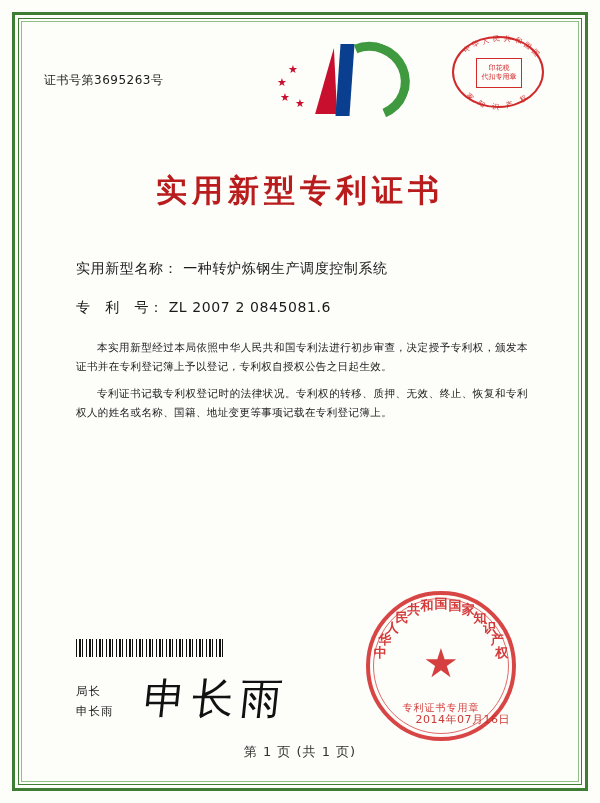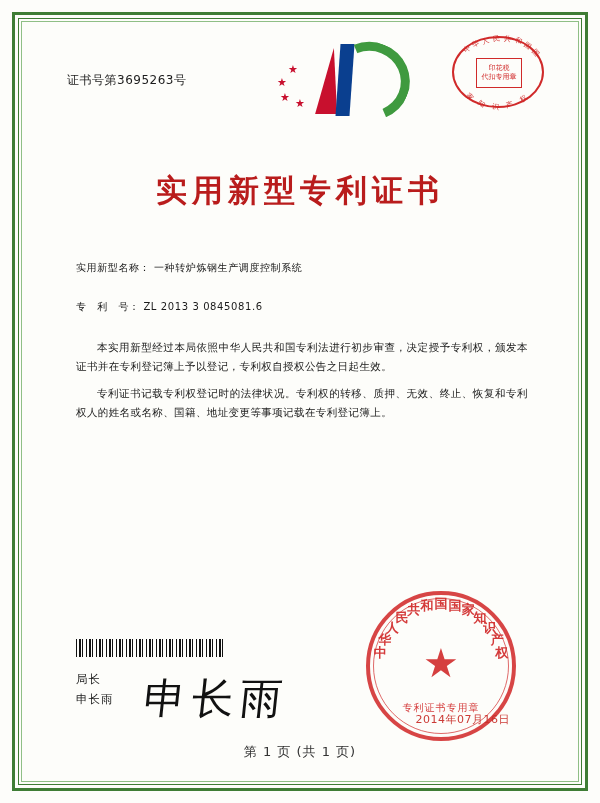--- a/index.html
+++ b/index.html
@@ -59,21 +59,21 @@
     bottom: 34px;
   }
 
   
   .top-row {
     position: relative;
     height: 92px;
   }
   .cert-no {
     position: absolute;
-    left: 27px;
+    left: 4px;
     top: 38px;
     font-size: 12px;
     color: #1c1c1c;
     letter-spacing: 0.5px;
     font-family: "DejaVu Sans", "Liberation Sans", sans-serif;
   }
 
   .logo {
     position: absolute;
     left: 230px;
@@ -182,21 +182,21 @@
     font-size: 31px;
     font-weight: bold;
     letter-spacing: 5px;
     color: #b91c1c;
     font-family: "DejaVu Sans", "Liberation Sans", sans-serif;
   }
 
   .fields {
     margin-top: 48px;
     padding-left: 36px;
-    font-size: 10px;
+    font-size: 14px;
     color: #1a1a1a;
   }
   .field {
     margin-bottom: 23px;
     line-height: 16px;
     letter-spacing: 0.6px;
   }
   .field .lbl {
     display: inline-block;
   }
@@ -228,21 +228,21 @@
     background:
       repeating-linear-gradient(to right,
         #111 0px, #111 1px, transparent 1px, transparent 3px,
         #111 3px, #111 5px, transparent 5px, transparent 6px,
         #111 6px, #111 7px, transparent 7px, transparent 10px);
   }
 
   .signature-block {
     position: absolute;
     left: 36px;
-    bottom: 60px;
+    bottom: 48px;
     font-size: 11.5px;
     color: #1a1a1a;
     line-height: 20px;
     letter-spacing: 1px;
   }
   .handwriting {
     position: absolute;
     left: 104px;
     bottom: 42px;
     font-family: "DejaVu Serif", "Liberation Serif", serif;
@@ -390,21 +390,21 @@
 
     <div class="title">实用新型专利证书</div>
 
     <div class="fields">
       <div class="field">
         <span class="lbl">实用新型名称：</span>
         <span class="val">一种转炉炼钢生产调度控制系统</span>
       </div>
       <div class="field">
         <span class="lbl">专　利　号：</span>
-        <span class="val">ZL 2013 3 0845081.6</span>
+        <span class="val">ZL 2007 2 0845081.6</span>
       </div>
     </div>
 
     <div class="paragraphs">
       <p>本实用新型经过本局依照中华人民共和国专利法进行初步审查，决定授予专利权，颁发本证书并在专利登记簿上予以登记，专利权自授权公告之日起生效。</p>
       <p>专利证书记载专利权登记时的法律状况。专利权的转移、质押、无效、终止、恢复和专利权人的姓名或名称、国籍、地址变更等事项记载在专利登记簿上。</p>
     </div>
 
     <div class="barcode"></div>
 

